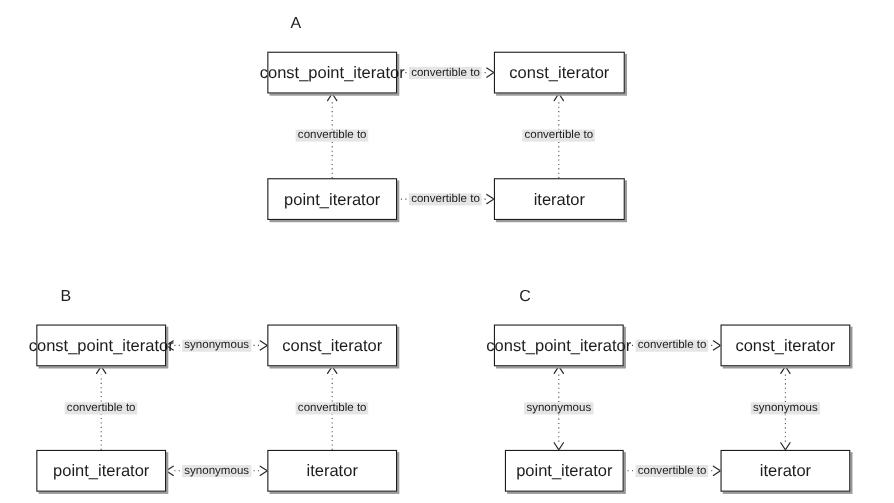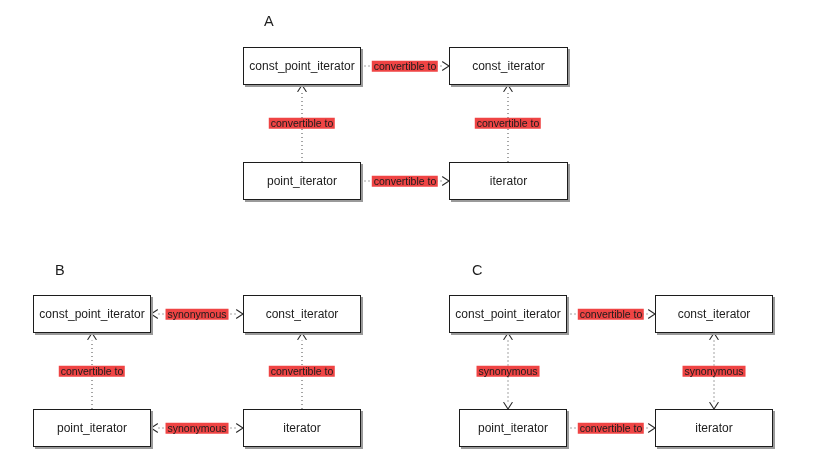--- a/index.html
+++ b/index.html
@@ -33,32 +33,32 @@
     position: absolute;
     box-sizing: border-box;
     background: #ffffff;
     border: 1px solid #1c1c1c;
     box-shadow: 2px 2px 0 0 #9a9a9a;
     display: flex;
     align-items: center;
     justify-content: center;
   }
   .node-label {
-    font-size: 12px;
+    font-size: 15px;
     color: #1c1c1c;
     white-space: nowrap;
     line-height: 1;
   }
   .edge-label {
     position: absolute;
     font-size: 10.5px;
     color: #1c1c1c;
     white-space: nowrap;
     line-height: 1;
-    background: #ef4444;
+    background: #e5e5e5;
     padding: 0 2px;
   }
   .edge-label.horiz {
     transform: translate(-50%, -50%);
   }
   .edge-label.vert {
     transform: translate(-50%, -50%);
   }
   svg.edges {
     position: absolute;

